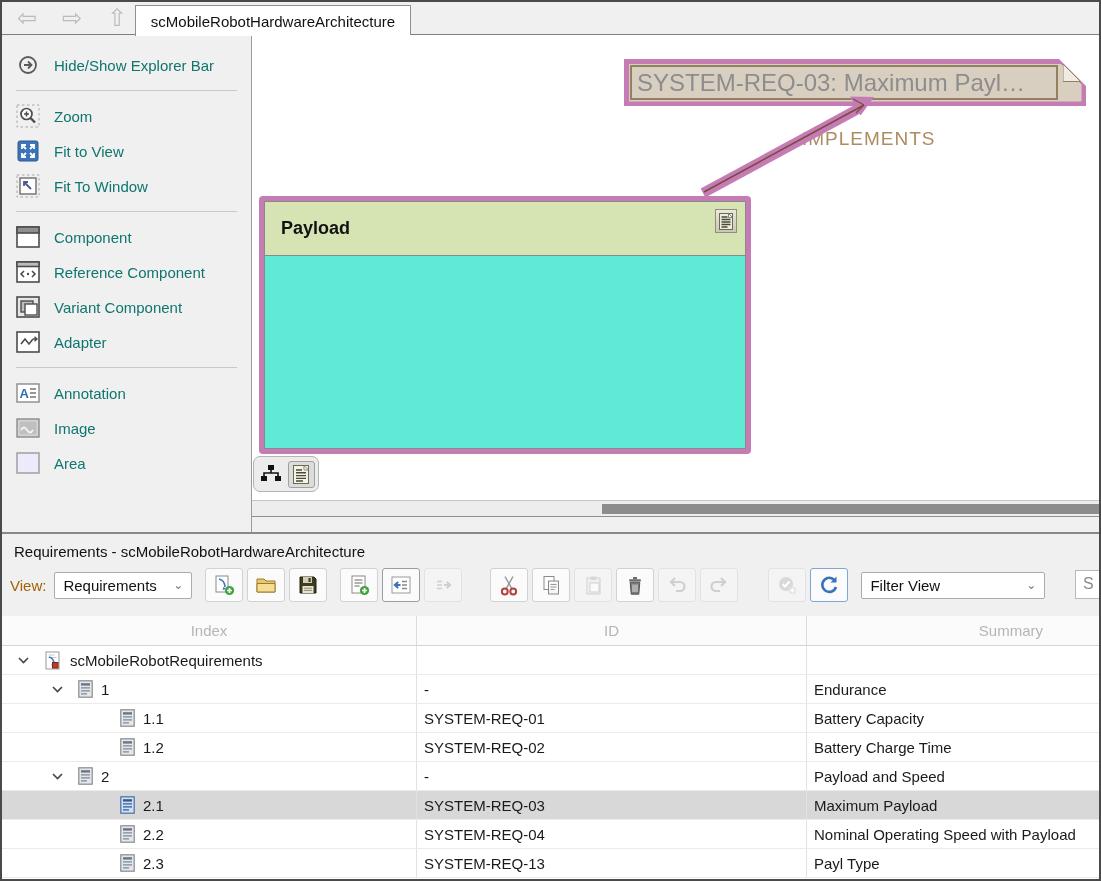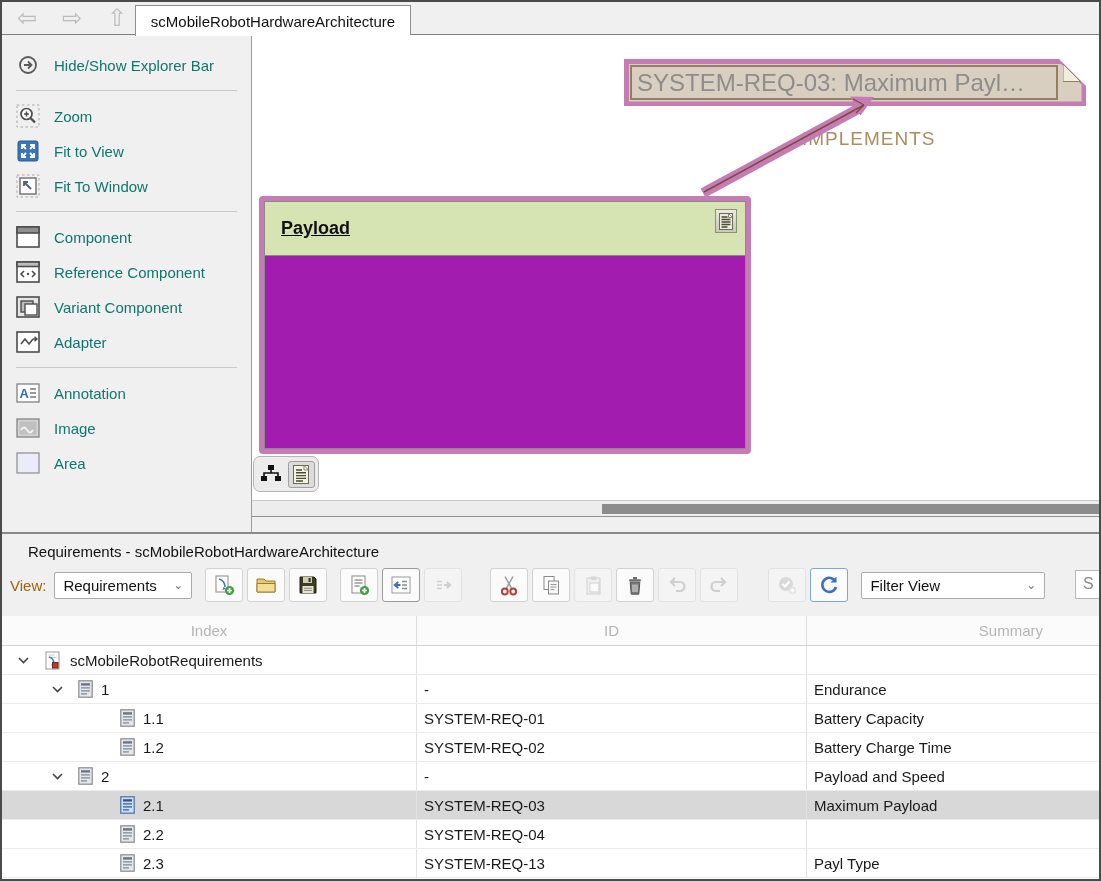--- a/index.html
+++ b/index.html
@@ -62,42 +62,42 @@
     position:absolute; left:550px; top:93px; font-size:19px; letter-spacing:1px;
     color:var(--implements_text);
   }
   .arrow-overlay { position:absolute; left:0; top:0; pointer-events:none; }
   .component {
     position:absolute; left:7px; top:161px; width:492px; height:258px;
     background:var(--selection_pink); border-radius:4px; padding:5px;
   }
   .component .comp-inner {
     position:relative; width:100%; height:100%; border:1px solid #8a8a8a;
-    background:#a21caf; display:flex; flex-direction:column;text-decoration:underline;
+    background:#5eead4; display:flex; flex-direction:column;
   }
   .comp-header {
     height:54px; background:var(--component_green); border-bottom:1px solid #8a8a8a;
     display:flex; align-items:center; padding-left:16px; position:relative;
   }
   .comp-title { font-size:18px; font-weight:bold; color:#111; }
   .comp-badge {
     position:absolute; right:8px; top:7px; width:22px; height:24px;
     background:linear-gradient(#ebe9dd,#c9c7b6); border:1px solid #8f8f7a;
     display:flex; align-items:center; justify-content:center;
   }
   .hover-toolbar {
     position:absolute; left:1px; top:421px; width:66px; height:36px;
     background:#ececec; border:1px solid #b4b4b4; border-radius:7px;
     display:flex; align-items:center; justify-content:center; gap:3px;
   }
   .hover-toolbar .hbtn { width:27px; height:27px; display:flex; align-items:center; justify-content:center; border-radius:3px; }
   .hover-toolbar .hbtn.pressed { background:#dcdcdc; border:1px solid #a0a0a0; }
   
   .req-panel { height:351px; background:#f0f0f0; border-top:2px solid #888; display:flex; flex-direction:column; }
-  .panel-title { padding:9px 26px 2px; font-size:15px; color:#111; }
+  .panel-title { padding:9px 12px 2px; font-size:15px; color:#111; }
   .panel-toolbar { height:46px; display:flex; align-items:center; padding:0 0 0 8px; position:relative; }
   .view-label { font-size:15px; color:#a16207; margin-right:8px; }
   .dropdown {
     height:27px; background:#fff; border:1px solid #ababab; border-radius:2px;
     display:flex; align-items:center; justify-content:space-between;
     font-size:15px; color:#111; padding:0 8px;
   }
   .dropdown .chev { color:#777; font-size:12px; margin-left:10px; }
   .dd-view { width:138px; }
   .dd-filter { width:184px; margin-left:13px; }
@@ -571,20 +571,21 @@
                   <rect x="0.8" y="0.8" width="13.4" height="16.4" fill="#e3e6ea" stroke="#8a8a8a" stroke-width="1.2"></rect>
                   <rect x="3" y="3.2" width="9" height="2.4" fill="#6a7687"></rect>
                   <rect x="3" y="7" width="9" height="1.7" fill="#98a1ab"></rect>
                   <rect x="3" y="10" width="9" height="1.7" fill="#98a1ab"></rect>
                   <rect x="3" y="13" width="6" height="1.7" fill="#98a1ab"></rect>
                 </svg>
               </span>
               <span>2.2</span>
             </div>
             <div class="tcell c-id">SYSTEM-REQ-04</div>
+            <div class="tcell c-summary">Nominal Operating Speed with Payload</div>
           </div>
           <div class="trow">
             <div class="tcell c-index" style="padding-left: 118px;">
               <span class="row-icon">
                 <svg width="15" height="18" viewBox="0 0 15 18">
                   <rect x="0.8" y="0.8" width="13.4" height="16.4" fill="#e3e6ea" stroke="#8a8a8a" stroke-width="1.2"></rect>
                   <rect x="3" y="3.2" width="9" height="2.4" fill="#6a7687"></rect>
                   <rect x="3" y="7" width="9" height="1.7" fill="#98a1ab"></rect>
                   <rect x="3" y="10" width="9" height="1.7" fill="#98a1ab"></rect>
                   <rect x="3" y="13" width="6" height="1.7" fill="#98a1ab"></rect>

